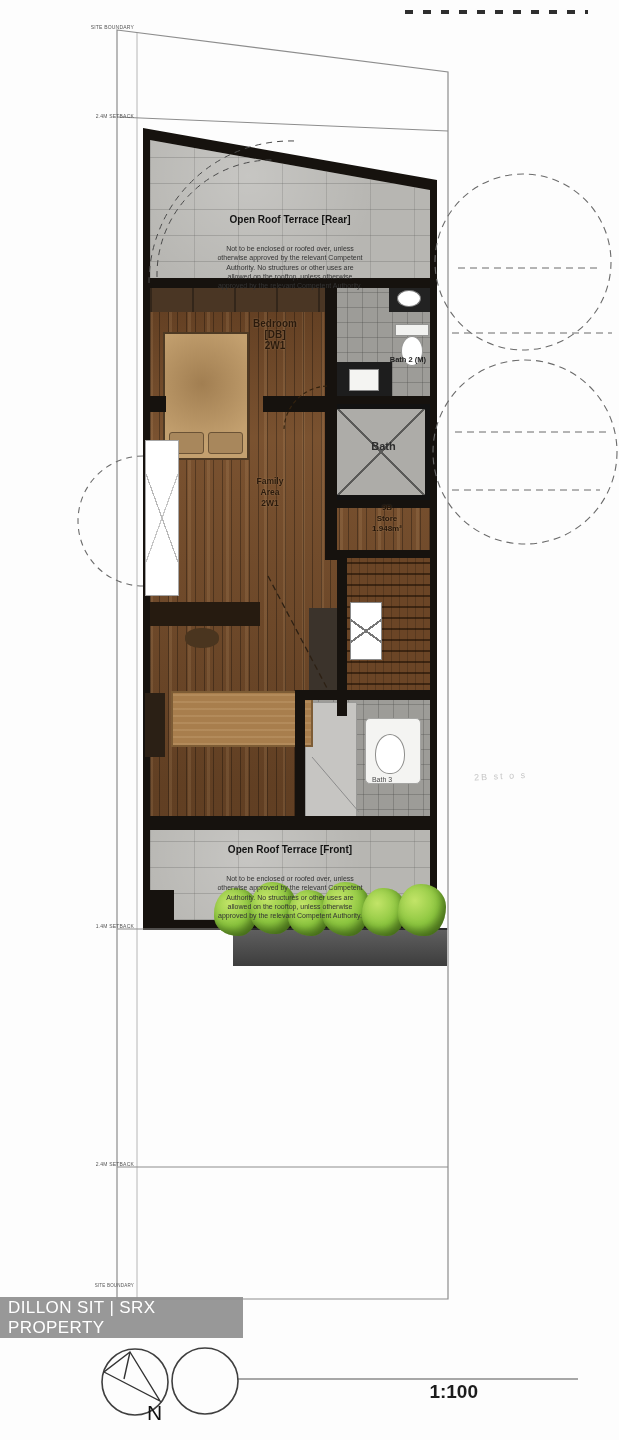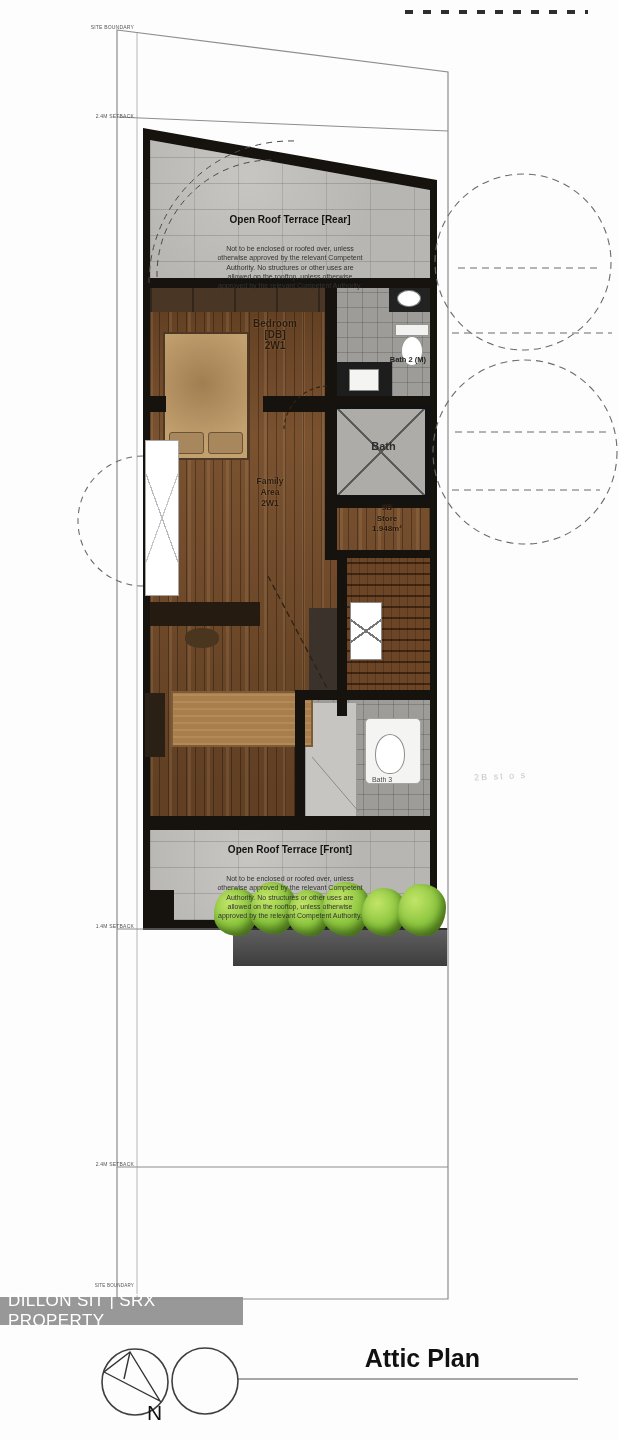--- a/index.html
+++ b/index.html
@@ -127,21 +127,21 @@
   .setback-lbl{width:78px;text-align:right;font-size:5px;color:#555;letter-spacing:.2px;}
   #sb-top{left:56px;top:24px;}
   #sb-1{left:56px;top:113px;}
   #sb-2{left:56px;top:923px;}
   #sb-3{left:56px;top:1161px;}
   #sb-bottom{left:56px;top:1283px;font-size:4.5px;}
   #faint-note{left:474px;top:770px;width:100px;font-size:9px;color:#a9a9a9;opacity:.65;
       letter-spacing:2px;transform:rotate(-3deg);}
 
   
-  #banner{left:0;top:1297px;width:243px;height:28px;z-index:7;background:rgba(143,143,143,.92);
+  #banner{left:0;top:1297px;width:243px;height:41px;z-index:7;background:rgba(143,143,143,.92);
       display:flex;align-items:center;padding-left:8px;box-sizing:border-box;}
   #banner span{color:#fff;font-size:17px;letter-spacing:.4px;}
   #plan-title{left:300px;top:1344px;width:180px;text-align:right;z-index:6;
       font-size:25px;font-weight:bold;color:#111;}
   #plan-scale{left:300px;top:1381px;width:178px;text-align:right;z-index:6;
       font-size:19px;font-weight:bold;color:#1c1c1c;}
   #north-label{left:147px;top:1401px;width:30px;z-index:6;font-size:21px;color:#111;}
 </style>
 </head>
 <body>
@@ -261,16 +261,16 @@
   <div id="sb-1" class="lbl setback-lbl">2.4M SETBACK</div>
   <div id="sb-2" class="lbl setback-lbl">1.4M SETBACK</div>
   <div id="sb-3" class="lbl setback-lbl">2.4M SETBACK</div>
   <div id="sb-bottom" class="lbl setback-lbl">SITE BOUNDARY</div>
   <div id="faint-note" class="lbl">2B st o s</div>
 
   <div id="banner" class="abs">
     <span>DILLON SIT | SRX PROPERTY</span>
   </div>
 
-  <div id="plan-title" class="lbl">Attic Plan</div>
+  <div id="plan-scale" class="lbl">1:100</div>
   <div id="north-label" class="lbl">N</div>
 
 </div>
 
 </body></html>

